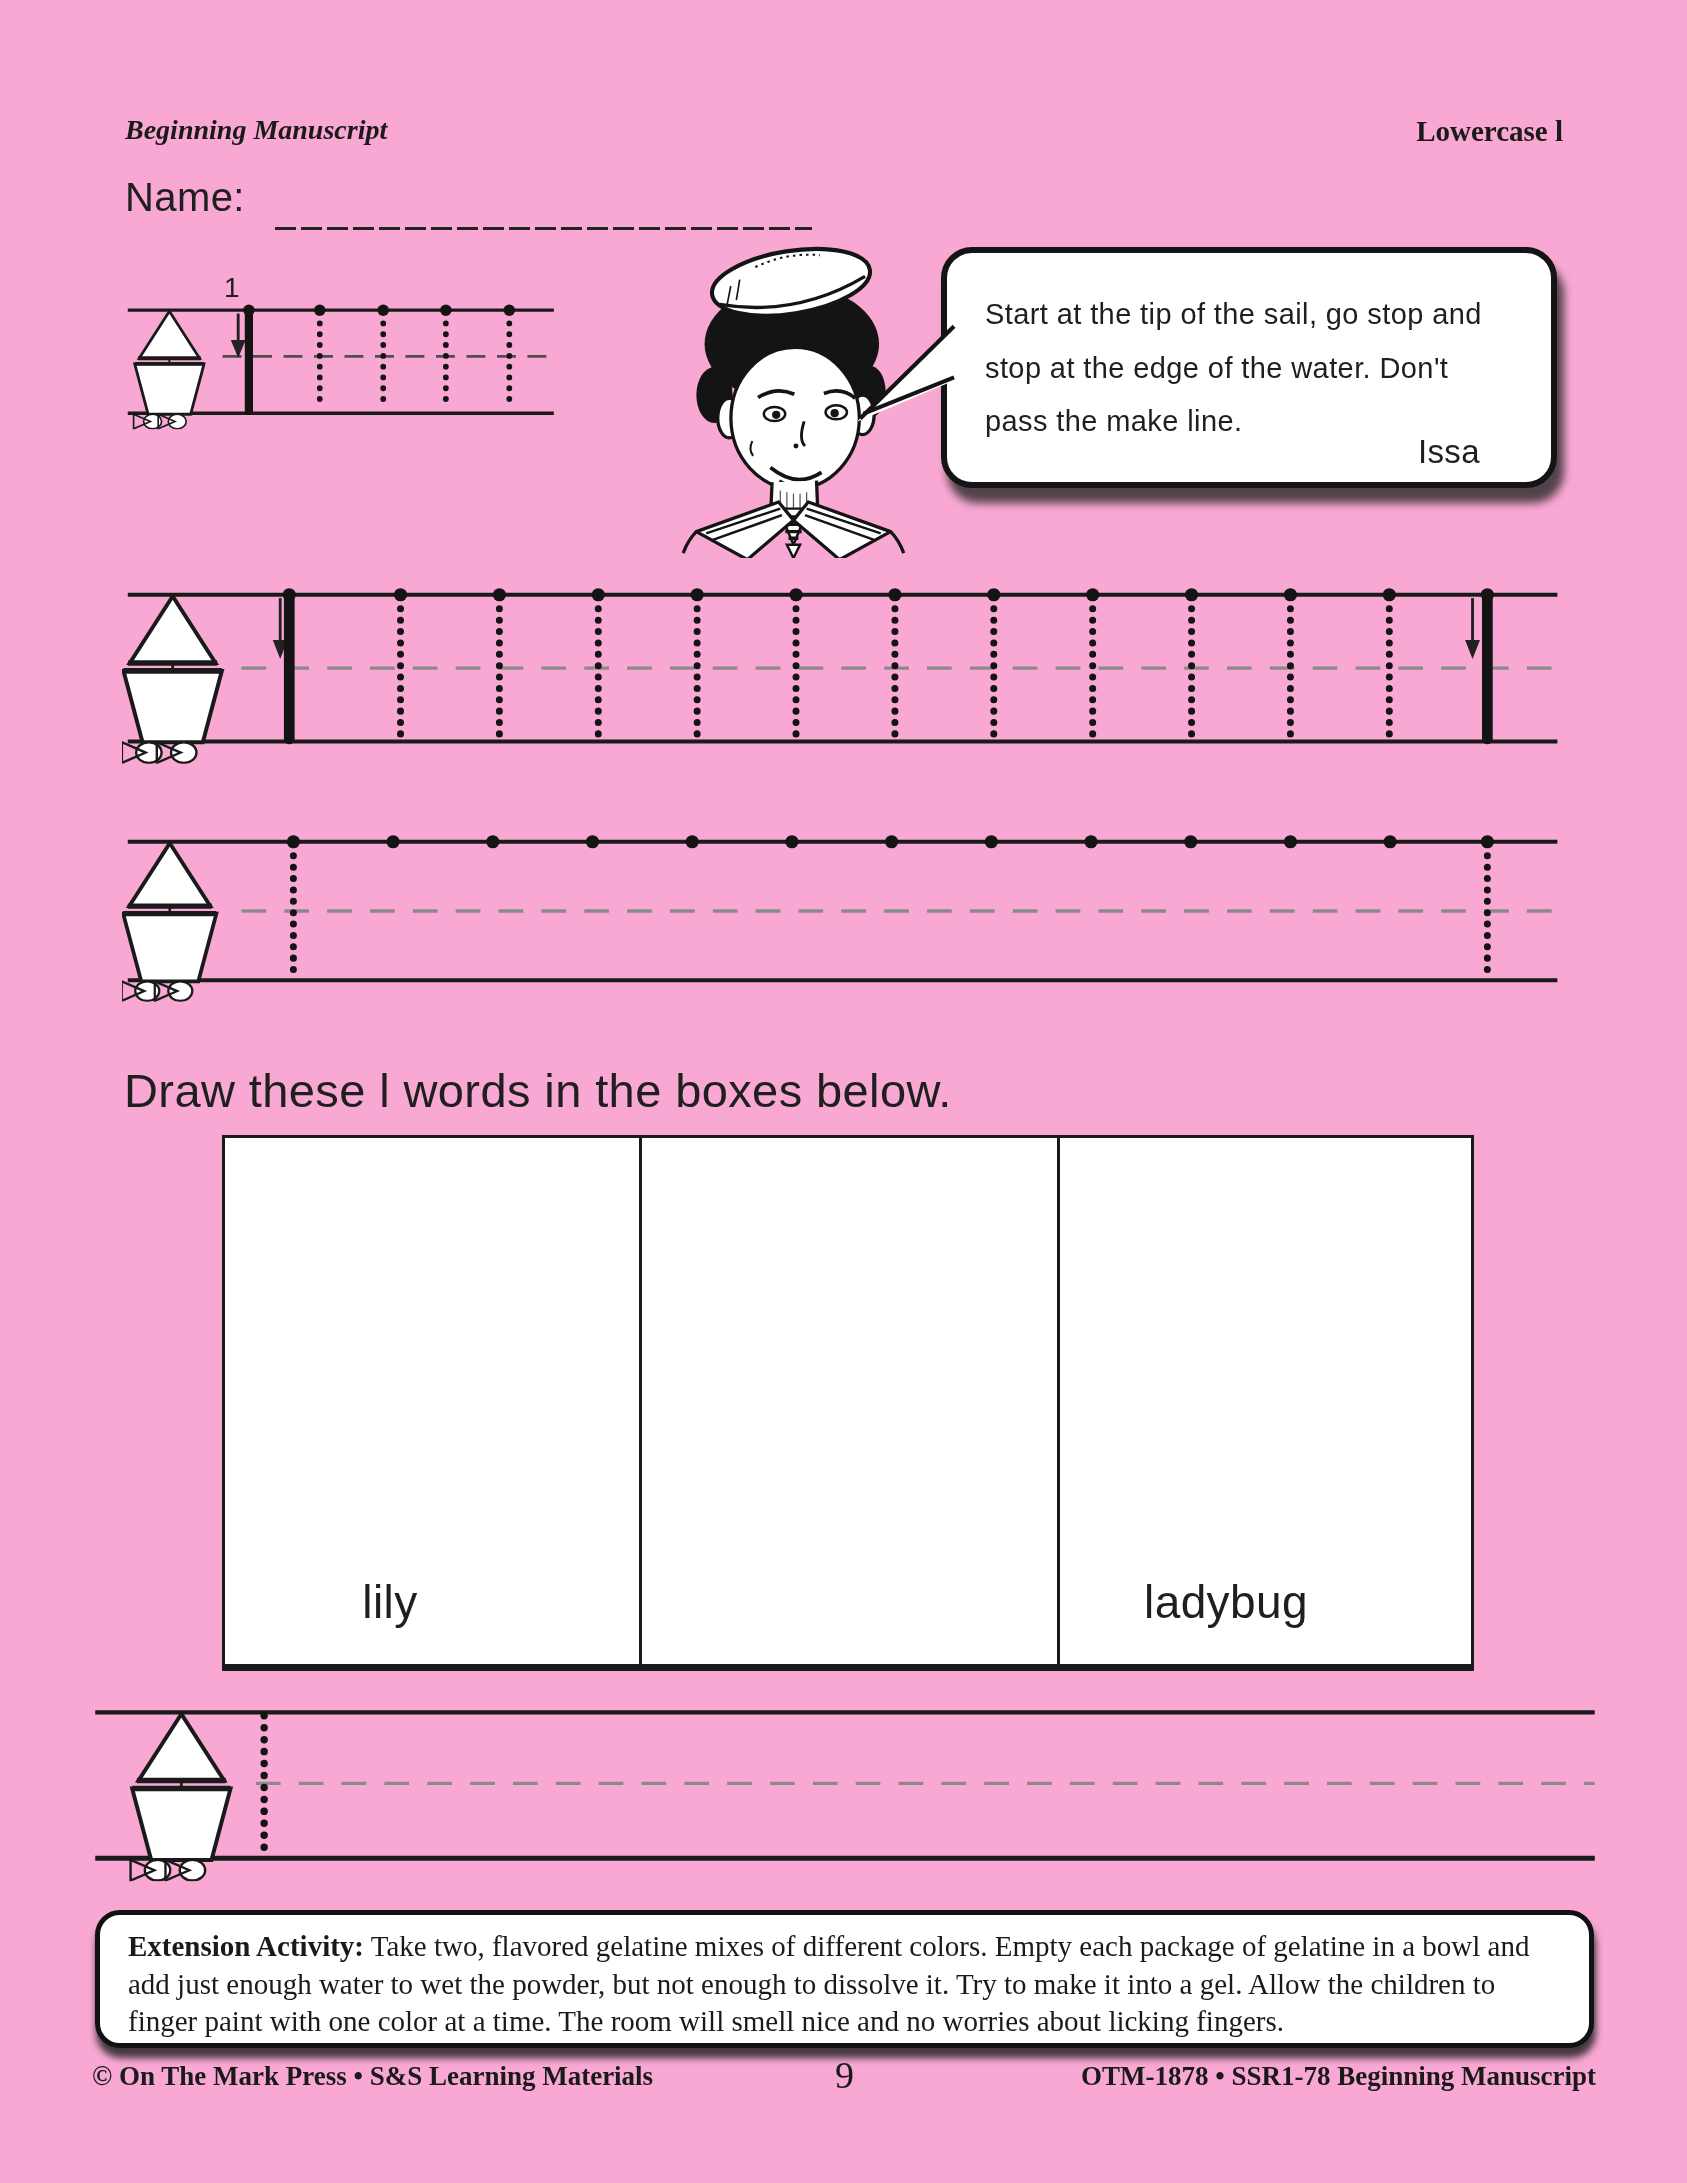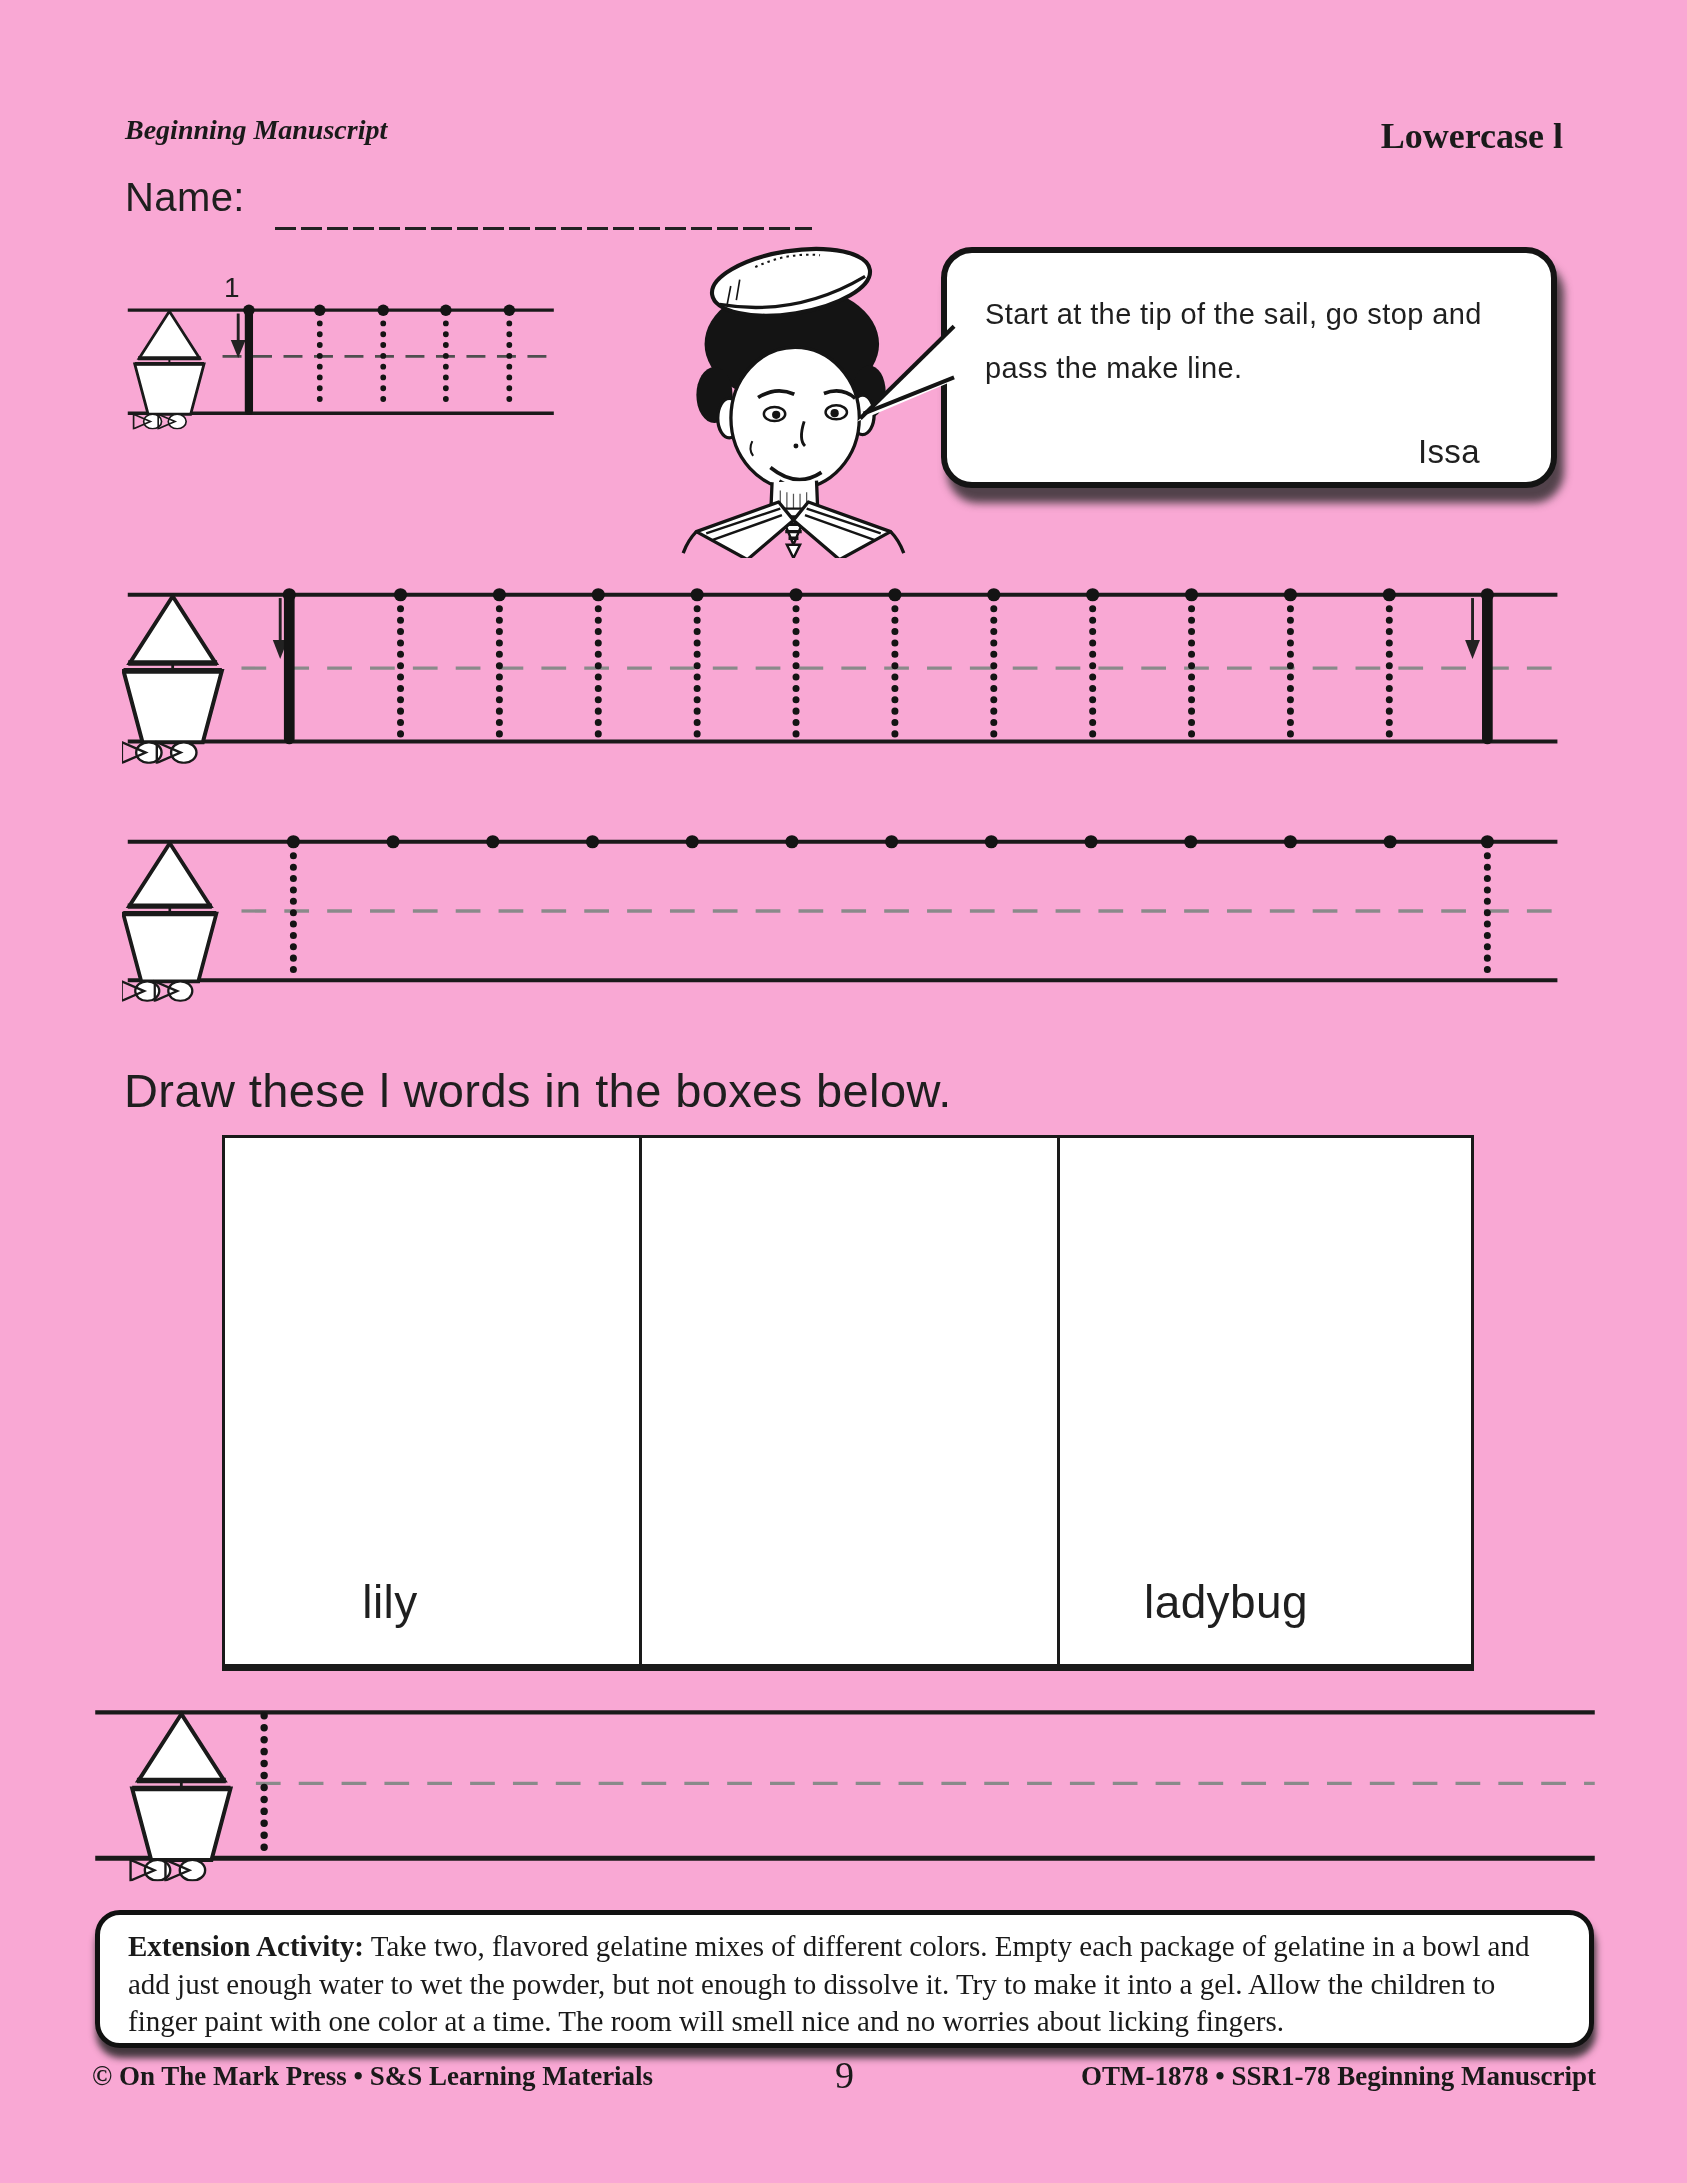--- a/index.html
+++ b/index.html
@@ -2,21 +2,21 @@
 <html style="font-size:13px"><head>
 <meta charset="utf-8">
 <style>
   html,body{margin:0;padding:0;background:#ffffff;overflow:hidden;}
   #page{position:relative;width:1687px;height:2183px;background:#f9a8d4;
         font-family:"Liberation Serif",serif;color:#1a1a1a;}
   .abs{position:absolute;}
   .serif{font-family:"Liberation Serif",serif;}
   .script{font-family:"Liberation Sans",sans-serif;font-weight:400;letter-spacing:0.4px;color:#1f1f1f;}
   .hdr-left{left:125px;top:114px;font-size:28px;font-weight:bold;font-style:italic;}
-  .hdr-right{right:124px;top:115px;font-size:36px;font-weight:bold;}
+  .hdr-right{right:124px;top:115px;font-size:29px;font-weight:bold;}
   .name-label{left:125px;top:175px;font-size:40px;}
   .name-line{left:275px;top:227px;width:537px;height:3.3px;
      background:repeating-linear-gradient(90deg,#222 0 21.4px,transparent 21.4px 26px);}
   .stroke-num{left:224px;top:272px;font-size:28px;}
   .bubble{left:941px;top:247px;width:616px;height:241px;background:#fff;
      border:6.6px solid #141414;border-radius:31px;box-shadow:6.6px 15px 8.2px rgba(40,40,40,0.8);z-index:2;box-sizing:border-box;}
   .bubble-text{position:absolute;left:38px;top:35px;width:544px;font-size:29px;line-height:1.85;}
   .bubble-sig{position:absolute;right:71px;bottom:11.5px;font-size:33px;}
   .tail{left:855px;top:323px;z-index:3;}
   .boy{left:655px;top:237px;z-index:1;}
@@ -122,20 +122,21 @@
     <polygon points="50,358 150,322 168,344 112,392" fill="#fff" stroke="#141414" stroke-width="4" stroke-linejoin="round"></polygon>
     <polygon points="286,358 186,322 168,344 224,392" fill="#fff" stroke="#141414" stroke-width="4" stroke-linejoin="round"></polygon>
     <path d="M62,360 L152,330 M70,368 L154,338" fill="none" stroke="#141414" stroke-width="3"></path>
     <path d="M274,360 L184,330 M266,368 L182,338" fill="none" stroke="#141414" stroke-width="3"></path>
     <polygon points="160,374 176,374 168,390" fill="#fff" stroke="#141414" stroke-width="3"></polygon>
   </svg>
 
   <div class="abs bubble">
     <div class="bubble-text script">
       <div>Start at the tip of the sail, go stop and</div>
+      <div>stop at the edge of the water.  Don't</div>
       <div>pass the make line.</div>
     </div>
     <div class="bubble-sig script">Issa</div>
   </div>
   <svg class="abs tail" width="101" height="107" viewBox="0 0 122 130">
     <polygon points="120,2 2,120 120,70" fill="#ffffff"></polygon>
     <line x1="120" y1="4" x2="6" y2="116" stroke="#141414" stroke-width="5"></line>
     <line x1="10" y1="110" x2="120" y2="66" stroke="#141414" stroke-width="5"></line>
   </svg>
 

